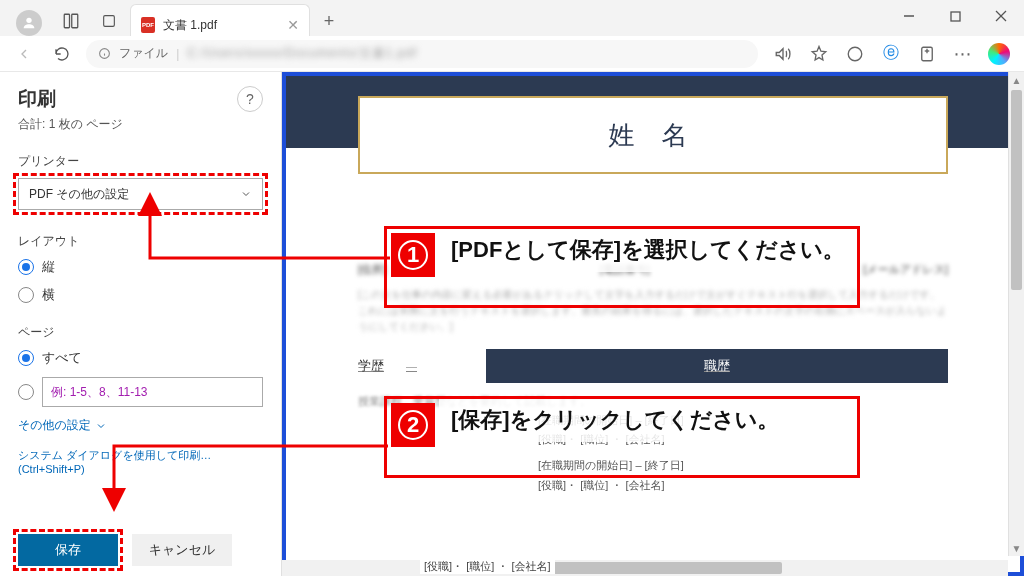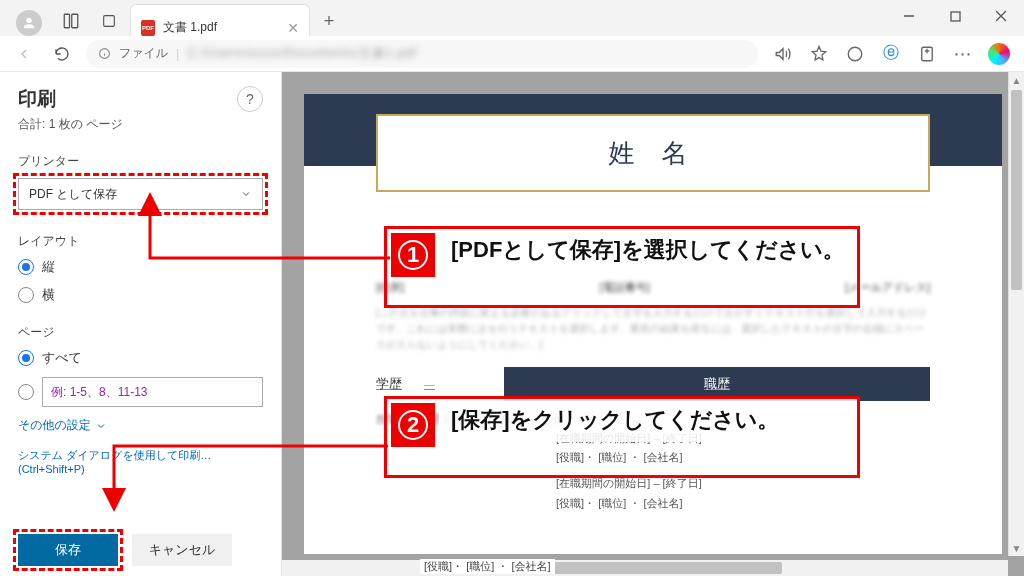--- a/index.html
+++ b/index.html
@@ -4,21 +4,21 @@
   <style>
     * { margin: 0; padding: 0; box-sizing: border-box; font-family: "Yu Gothic UI", "Meiryo", sans-serif; }
     body { width: 1024px; height: 576px; overflow: hidden; background: #fff; position: relative; }
     
     .window-controls { position: absolute; top: 0; right: 0; display: flex; gap: 0; z-index: 100; }
     .win-btn { width: 46px; height: 32px; display: flex; align-items: center; justify-content: center; color: #666; }
     
     .tab-bar { height: 36px; background: #f3f3f3; display: flex; align-items: flex-end; padding-left: 8px; gap: 4px; padding-top: 4px; }
     .tab-bar .avatar { width: 26px; height: 26px; background: #ccc; border-radius: 50%; margin: 0 8px; display: flex; align-items: center; justify-content: center; }
     .tab-bar .tab-icon-btn { width: 34px; height: 30px; display: flex; align-items: center; justify-content: center; color: #555; }
-    .tab { background: #fff; border-radius: 6px 6px 0 0; height: 32px; display: flex; align-items: flex-end; padding: 0 10px; gap: 8px; min-width: 180px; border: 1px solid #e0e0e0; border-bottom: none; }
+    .tab { background: #fff; border-radius: 6px 6px 0 0; height: 32px; display: flex; align-items: flex-start; padding: 12px 10px; gap: 8px; min-width: 180px; border: 1px solid #e0e0e0; border-bottom: none; }
     .tab .pdf-icon { width: 14px; height: 16px; background: #d93025; border-radius: 2px; position: relative; display:flex;align-items:center;justify-content:center;color:#fff;font-size:6px;font-weight:bold;}
     .tab .title { font-size: 12px; color: #333; flex: 1; }
     .tab .close { color: #999; font-size: 14px; }
     .new-tab-btn { width: 30px; height: 30px; display: flex; align-items: center; justify-content: center; color: #666; font-size: 18px;}
     
     .addr-bar { height: 36px; background: #fff; border-bottom: 1px solid #e8e8e8; display: flex; align-items: center; padding: 0 10px; gap: 10px; }
     .addr-bar .nav-btn { width: 28px; height: 28px; display: flex; align-items: center; justify-content: center; color: #666; }
     .addr-content { flex: 1; height: 28px; border-radius: 14px; background: #f7f7f7; display: flex; align-items: center; padding: 0 12px; gap: 8px; font-size: 12px; color: #666; }
     .addr-content .blur { filter: blur(3px); color: #999; letter-spacing: 1px; }
     .addr-icons { display: flex; gap: 6px; }
@@ -40,21 +40,21 @@
     .radio.checked::after { content: ""; width: 8px; height: 8px; background: #1a73e8; border-radius: 50%; }
     .radio.checked { border-color: #1a73e8; }
     .range-input { height: 30px; border: 1px solid #aaa; flex: 1; padding: 0 8px; font-size: 12px; color: #a21caf; display: flex; align-items: center; }
     .link { color: #0067b8; font-size: 12px; margin-top: 10px; display: flex; align-items: center; gap: 4px; }
     .blur-link { color: #0067b8; font-size: 11px; margin-top: 14px; filter: blur(0px); }
     .btn-row { position: absolute; bottom: 10px; left: 18px; display: flex; gap: 14px; }
     .save-btn { width: 100px; height: 32px; background: #0369a1; color: #fff; display: flex; align-items: center; justify-content: center; font-size: 13px; }
     .cancel-btn { width: 100px; height: 32px; background: #f0f0f0; color: #333; display: flex; align-items: center; justify-content: center; font-size: 13px; }
     .red-dash-btn { border: 3px dashed #e00; padding: 2px; margin: -5px; }
     
-    .preview { flex: 1; background: #a3a3a3; padding: 22px; position: relative; overflow: hidden; }
+    .preview { flex: 1; background: #1d4ed8; padding: 4px; position: relative; overflow: hidden; }
     .doc { background: #fff; width: 100%; height: 100%; position: relative; }
     .doc-header { background: #2c3a52; height: 72px; }
     .name-box { position: absolute; left: 72px; top: 20px; right: 72px; height: 78px; background: #fff; border: 2px solid #c9a85a; display: flex; flex-direction: column; align-items: center; justify-content: center; }
     .name { font-size: 26px; letter-spacing: 10px; color: #2c3a52; }
     .subtitle { font-size: 12px; letter-spacing: 4px; color: #5670a0; margin-top: 6px; }
     .doc-body { padding: 114px 72px 20px; font-size: 11px; color: #888; }
     .field-row { display: flex; justify-content: space-between; margin-bottom: 10px; filter: blur(2px); }
     .field-row span { color: #333; }
     .desc { font-size: 10px; color: #aaa; line-height: 1.6; filter: blur(2px); margin-bottom: 12px;}
     .section-row { display: flex; align-items: center; gap: 0; margin: 14px 0 10px; text-decoration: underline; }
@@ -189,21 +189,21 @@
       <div>
         <div class="print-title">印刷</div>
         <div class="page-count">合計: 1 枚の ページ</div>
       </div>
       <div class="help-btn">?</div>
     </div>
 
     <div class="section-label">プリンター</div>
     <div class="red-dash">
       <div class="select-box" style="margin-bottom:0;">
-        <span>PDF として保存</span>
+        <span>PDF その他の設定</span>
         <svg width="12" height="12" viewBox="0 0 24 24" fill="none" stroke="#555" stroke-width="2">
             <path d="M6 9l6 6 6-6"></path>
           </svg>
       </div>
     </div>
 
     <div class="section-label">レイアウト</div>
     <div class="radio-row">
       <div class="radio checked"></div>
       <span>縦</span>

